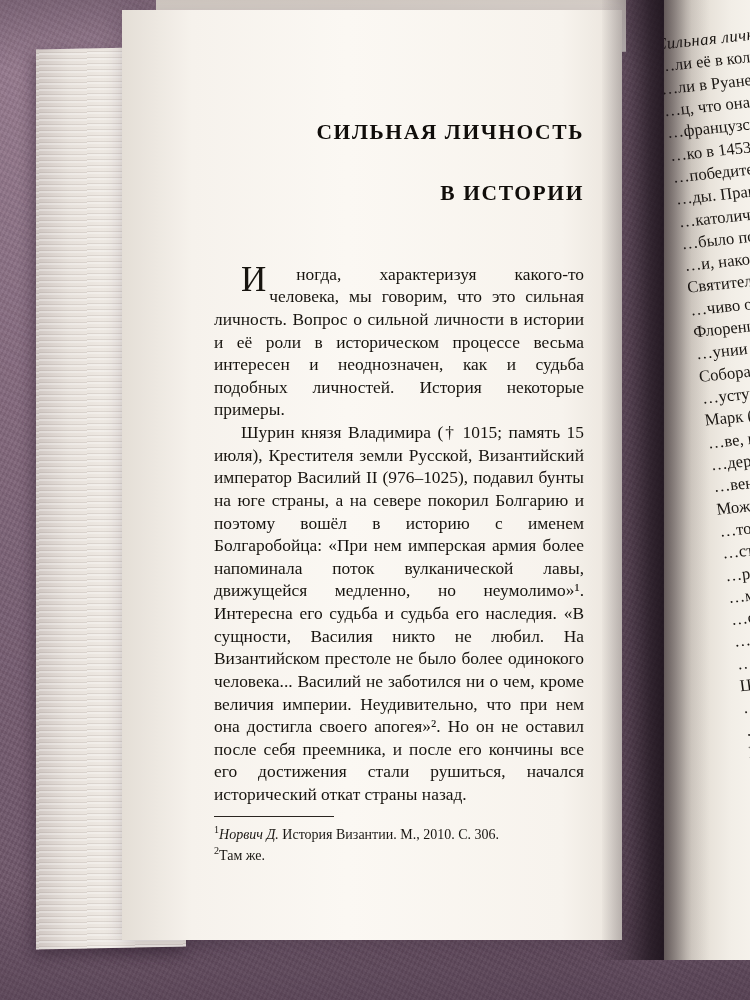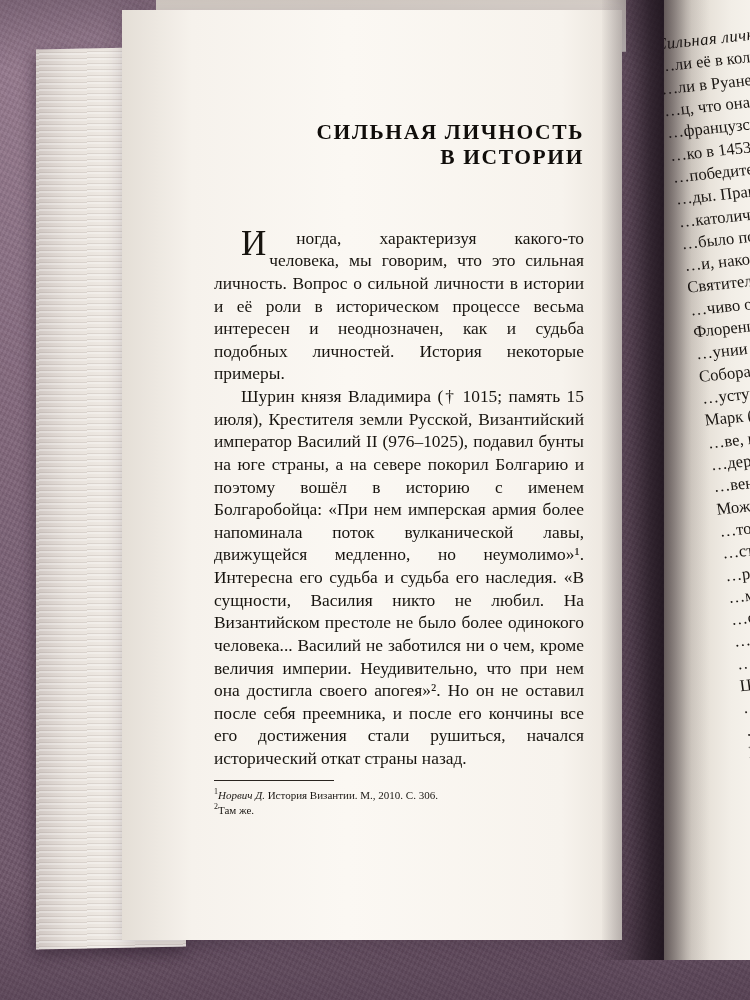--- a/index.html
+++ b/index.html
@@ -113,21 +113,21 @@
 
   .chapter-title {
     text-align: right;
     font-weight: bold;
     letter-spacing: 1.6px;
     font-size: 21.5px;
     line-height: 1.18;
     margin: 0 0 56px 0;
     color: #100d0a;
   }
-  .chapter-title .l2 { display: block; }
+  .chapter-title .l2 { display: block; margin-top: 36px; }
 
   .body-col {
     font-size: 17.4px;
     line-height: 1.30;
     text-align: justify;
     text-justify: inter-word;
     hyphens: none;
   }
   .body-col p {
     margin: 0;
@@ -144,21 +144,21 @@
     font-weight: normal;
   }
 
   .footnote-rule {
     width: 120px;
     height: 1px;
     background: #2a2520;
     margin: 10px 0 6px 0;
   }
   .footnotes {
-    font-size: 11px;
+    font-size: 14px;
     line-height: 1.30;
     color: #1a1713;
   }
   .footnotes div { white-space: nowrap; }
   .fn-num { font-size: .72em; vertical-align: super; }
   .fn-italic { font-style: italic; }
 
   
   .gutter {
     position: absolute;

